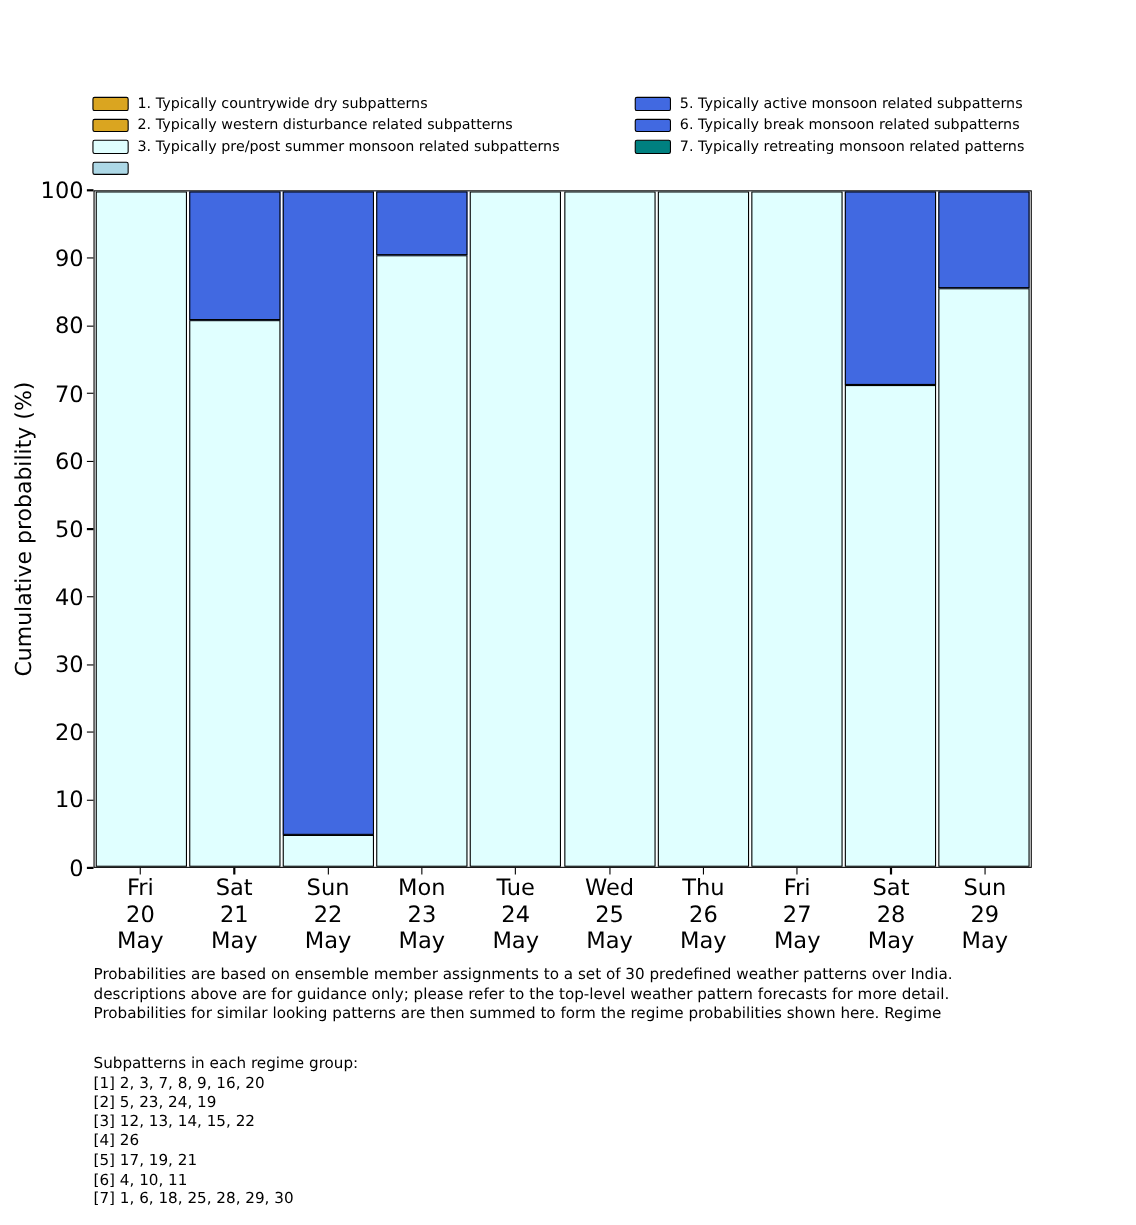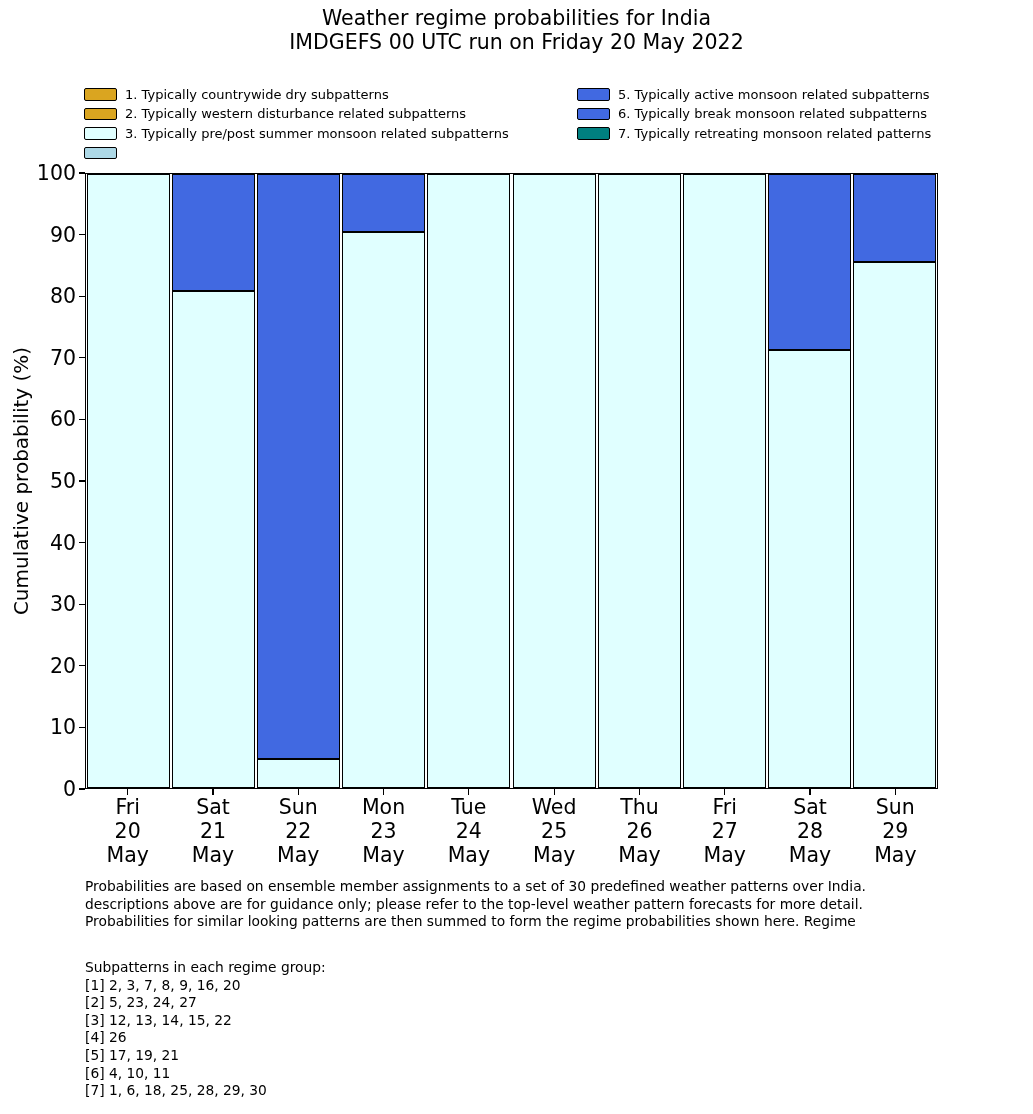--- a/index.html
+++ b/index.html
@@ -29,24 +29,20 @@
   .swatch{width:33px;height:12.5px;border:1.4px solid #000;border-radius:2px;
           margin-right:8px;box-sizing:border-box;flex:0 0 auto;}
   .legend-label{font-size:13px;white-space:nowrap;}
   .footer-block{position:absolute;left:85px;font-size:13.8px;line-height:17.6px;}
 </style>
 </head>
 <body>
 
 <div class="figure">
 
-  <div class="title">
-    <div>Weather regime probabilities for India</div>
-    <div>IMDGEFS 00 UTC run on Friday 20 May 2022</div>
-  </div>
 
   <div class="legend-col" style="left:84px;top:84.5px;">
       <div class="legend-row">
         <div class="swatch" style="background: rgb(218, 165, 32);"></div>
         <div class="legend-label">1. Typically countrywide dry subpatterns</div>
       </div>
       <div class="legend-row">
         <div class="swatch hatch-sm" style="background: rgb(218, 165, 32);"></div>
         <div class="legend-label">2. Typically western disturbance related subpatterns</div>
       </div>
@@ -115,21 +111,21 @@
 
   <div class="footer-block" style="top:878px;">
       <div>Probabilities are based on ensemble member assignments to a set of 30 predefined weather patterns over India.</div>
       <div>descriptions above are for guidance only; please refer to the top-level weather pattern forecasts for more detail.</div>
       <div>Probabilities for similar looking patterns are then summed to form the regime probabilities shown here. Regime</div>
     </div>
 
   <div class="footer-block" style="top:959px;">
       <div>Subpatterns in each regime group:</div>
       <div>[1] 2, 3, 7, 8, 9, 16, 20</div>
-      <div>[2] 5, 23, 24, 27</div>
+      <div>[2] 5, 23, 24, 19</div>
       <div>[3] 12, 13, 14, 15, 22</div>
       <div>[4] 26</div>
       <div>[5] 17, 19, 21</div>
       <div>[6] 4, 10, 11</div>
       <div>[7] 1, 6, 18, 25, 28, 29, 30</div>
     </div>
 
 <div class="ytick" style="left: 79px; top: 788.35px;"></div>
     <div class="yticklabel" style="top: 776px;">0</div>
     <div class="ytick" style="left: 79px; top: 726.75px;"></div>

